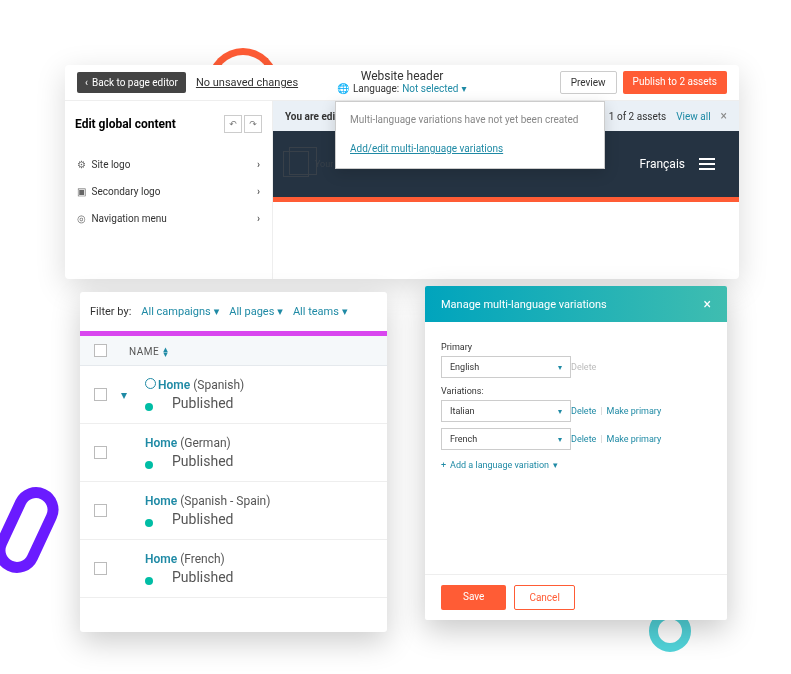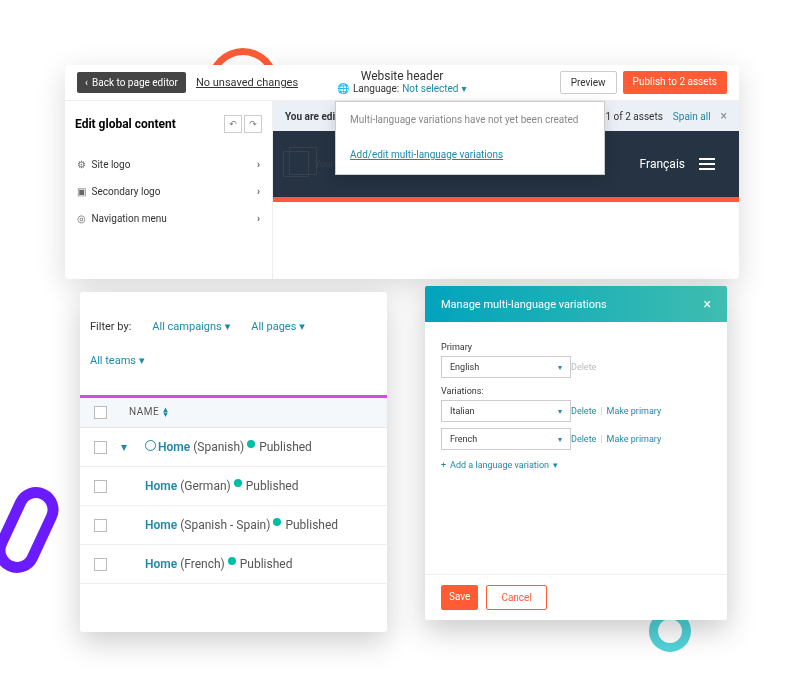--- a/index.html
+++ b/index.html
@@ -38,54 +38,54 @@
 .dark-strip{background:#253342;height:66px;display:flex;align-items:center;justify-content:space-between;padding:0 24px 0 10px}
 .logo-block{display:flex;align-items:center;gap:6px;color:#555;font-size:9px;opacity:.4}
 .cube{width:26px;height:26px;border:1px solid #555;position:relative}
 .cube::before{content:"";position:absolute;top:-5px;left:5px;width:26px;height:26px;border:1px solid #555}
 .fr{color:#fff;font-size:12px;display:flex;align-items:center;gap:14px}
 .hamb{display:flex;flex-direction:column;gap:3px}
 .hamb span{width:16px;height:2px;background:#fff}
 .orange-strip{height:5px;background:#ff5c35}
 
 .popover{position:absolute;top:36px;left:270px;width:270px;background:#fff;border:1px solid #ccc;box-shadow:0 4px 14px rgba(0,0,0,0.15);padding:12px 14px;z-index:5}
-.popover .msg{font-size:10px;color:#888;margin-bottom:18px}
+.popover .msg{font-size:10px;color:#888;margin-bottom:12px}
 .popover .link{font-size:10px;color:#1f8aa5;text-decoration:underline}
 
 .card2{position:absolute;top:292px;left:80px;width:307px;height:340px;background:#fff;border-radius:3px;box-shadow:0 10px 30px rgba(0,0,0,0.2);overflow:hidden;z-index:2}
-.filters{padding:28px 10px;font-size:11px;display:flex;align-items:center;gap:21px;flex-wrap:wrap}
+.filters{padding:13px 10px;font-size:11px;display:flex;align-items:center;gap:10px;flex-wrap:wrap}
 .filters .lbl{color:#333}
 .filters .f{color:#1f8aa5;display:flex;align-items:center;gap:3px}
-.list-head{display:flex;align-items:flex-start;padding:8px 14px;background:#f5f8fa;border-top:3px solid #d946ef;border-bottom:1px solid #e5e9ed;font-size:10px;color:#555;gap:22px}
+.list-head{display:flex;align-items:flex-end;padding:8px 14px;background:#f5f8fa;border-top:5px solid #d946ef;border-bottom:1px solid #e5e9ed;font-size:10px;color:#555;gap:22px}
 .chk{width:13px;height:13px;border:1px solid #bbb;background:#fff}
 .list-head .name{letter-spacing:.5px;display:flex;align-items:center;gap:4px}
 .sort{color:#1f8aa5;font-size:9px;display:flex;flex-direction:column;line-height:5px}
 .row{display:flex;align-items:center;padding:12px 14px;border-bottom:1px solid #eee;gap:14px}
 .row .exp{color:#1f8aa5;font-size:12px;width:10px}
-.row .info{display:flex;flex-direction:row;gap:3px}
+.row .info{display:flex;flex-direction:column;gap:3px}
 .row .title{font-size:12px}
 .row .title .h{color:#1f8aa5;font-weight:600}
 .row .title .g{color:#555}
-.row .pub{font-size:12px;color:#555;display:flex;align-items:flex-start;gap:4px}
+.row .pub{font-size:14px;color:#555;display:flex;align-items:flex-end;gap:19px}
 .dot{width:8px;height:8px;background:#00bda5;border-radius:50%}
 .globe{display:inline-block;width:11px;height:11px;border:1px solid #1f8aa5;border-radius:50%;position:relative;margin-right:2px}
 
 .card3{position:absolute;top:286px;left:425px;width:302px;height:334px;background:#fff;border-radius:2px;box-shadow:0 10px 30px rgba(0,0,0,0.22);overflow:hidden;z-index:2}
 .c3-head{background:linear-gradient(90deg,#00a4bd,#3fbdb0);color:#fff;padding:10px 16px;display:flex;align-items:center;justify-content:space-between;font-size:11px}
 .c3-head .x{font-size:14px}
 .c3-body{padding:12px 16px;font-size:9px;color:#555}
 .c3-body .desc{line-height:1.4;margin-bottom:14px}
 .c3-lbl{font-size:9px;color:#333;margin-bottom:4px;margin-top:8px}
 .sel-row{display:flex;align-items:center;margin-bottom:6px}
 .select{flex:0 0 130px;border:1px solid #ccc;padding:5px 8px;font-size:9px;color:#333;display:flex;align-items:center;justify-content:space-between}
 .select .car{color:#1f8aa5;font-size:8px}
 .act-links{font-size:9px;color:#1f8aa5;display:flex;gap:4px}
 .addvar{color:#1f8aa5;font-size:9px;margin-top:10px;display:flex;align-items:center;gap:4px}
 .c3-foot{position:absolute;bottom:0;left:0;right:0;border-top:1px solid #eee;padding:10px 16px;display:flex;gap:8px}
-.btn-orange2{background:#ff5c35;color:#fff;font-size:10px;padding:6px 8px;border-radius:2px}
+.btn-orange2{background:#ff5c35;color:#fff;font-size:10px;padding:6px 22px;border-radius:2px}
 .btn-out2{background:#fff;border:1px solid #ff5c35;color:#ff5c35;font-size:10px;padding:6px 14px;border-radius:2px}
 </style>
 </head>
 <body>
 
 <div class="deco-arc"></div>
 <div class="deco-pill"></div>
 <div class="deco-ring"></div>
 
 <div class="card1">
@@ -131,21 +131,21 @@
         <span>›</span>
       </div>
     </div>
     <div class="main">
       <div class="notice-bar">
         <div class="left"><b>You are edi</b></div>
         <div class="right">
           <span style="color:#333">ffect 2 assets.</span>
           <span class="mp-drop"><span>mepage</span> ▾</span>
           <span class="pages-count">1 of 2 assets</span>
-          <span class="viewall">Spain all</span>
+          <span class="viewall">View all</span>
           <span class="closex">×</span>
         </div>
       </div>
       <div class="dark-strip">
         <div class="logo-block">
           <div class="cube"></div>
           <span>Your Company Logo</span>
         </div>
         <div class="fr">
           <span>Français</span>

